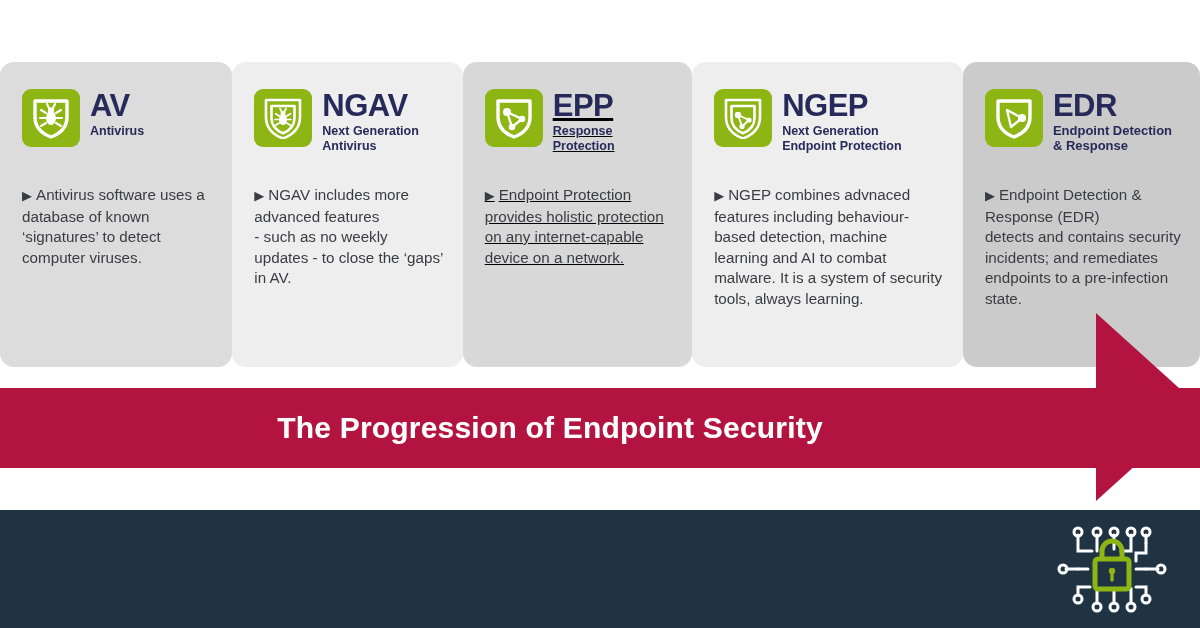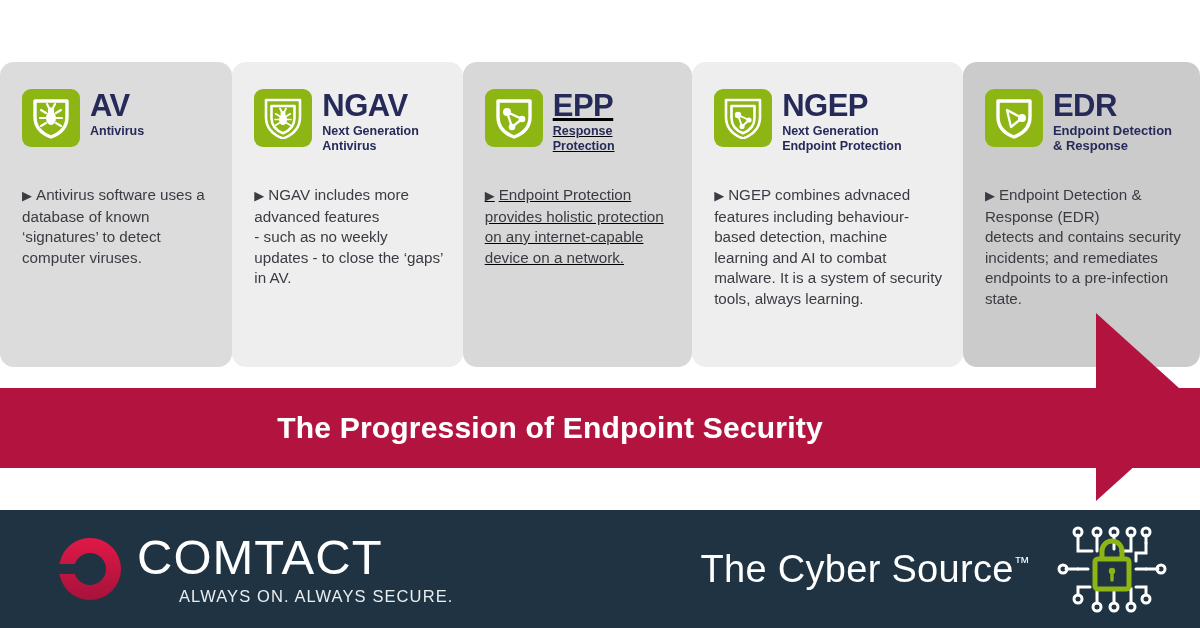--- a/index.html
+++ b/index.html
@@ -292,40 +292,22 @@
 <div id="arrow-banner">
   <div id="arrow-title">The Progression of Endpoint Security</div>
 </div>
 <svg id="arrow-head" viewBox="0 0 104 188">
   <polygon points="0,54 0,134 104,94" fill="#b3133f"></polygon>
   <polygon points="0,0 104,94 0,188" fill="#b3133f"></polygon>
 </svg>
 
 <div id="footer">
 
-  <div id="brand-block">
-    <svg id="comtact-mark" width="66" height="66" viewBox="0 0 66 66">
-      <defs>
-        <linearGradient id="cgrad" x1="0" y1="0" x2="0" y2="1">
-          <stop offset="0%" stop-color="#e11846"></stop>
-          <stop offset="100%" stop-color="#a6123c"></stop>
-        </linearGradient>
-      </defs>
-      <path d="M33 2 A31 31 0 1 1 33 64 A31 31 0 1 1 33 2 Z
-               M33 17 A16 16 0 1 0 33 49 A16 16 0 1 0 33 17 Z" fill="url(#cgrad)" fill-rule="evenodd"></path>
-      <rect x="0" y="28" width="34" height="10" fill="#1f3342"></rect>
-    </svg>
-    <div id="comtact-words">
-      <div id="comtact-name">COMTACT</div>
-      <div id="comtact-tagline">ALWAYS ON.  ALWAYS SECURE.</div>
-    </div>
-  </div>
 
   <div id="cyber-block">
-    <div id="cyber-source"><span>The Cyber Source</span><span id="cyber-tm">™</span></div>
     <svg id="lock-circuit" width="120" height="112" viewBox="0 0 120 112">
       <g stroke="#ffffff" stroke-width="3" fill="none" stroke-linecap="round">
 
         <path d="M26 30 L26 22 M26 30 L26 38 L40 38"></path>
         <path d="M45 22 L45 38"></path>
         <path d="M62 22 L62 36"></path>
         <path d="M79 22 L79 38 L69 38"></path>
         <path d="M94 30 L94 22"></path>
         <path d="M94 30 L94 40 L84 40 L84 48"></path>
 

